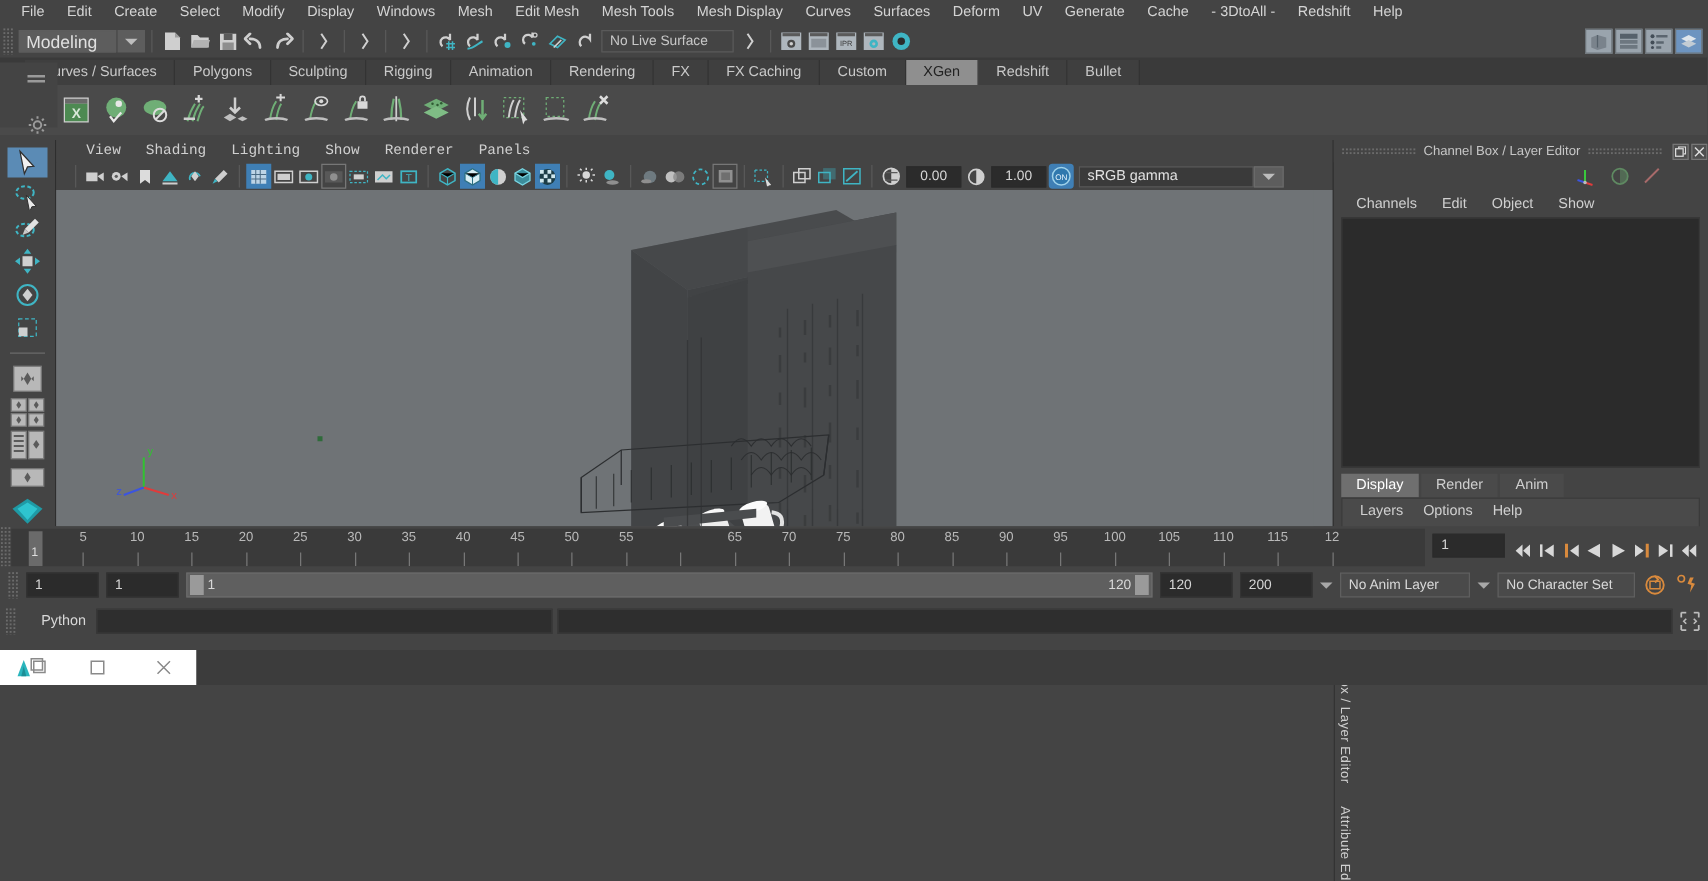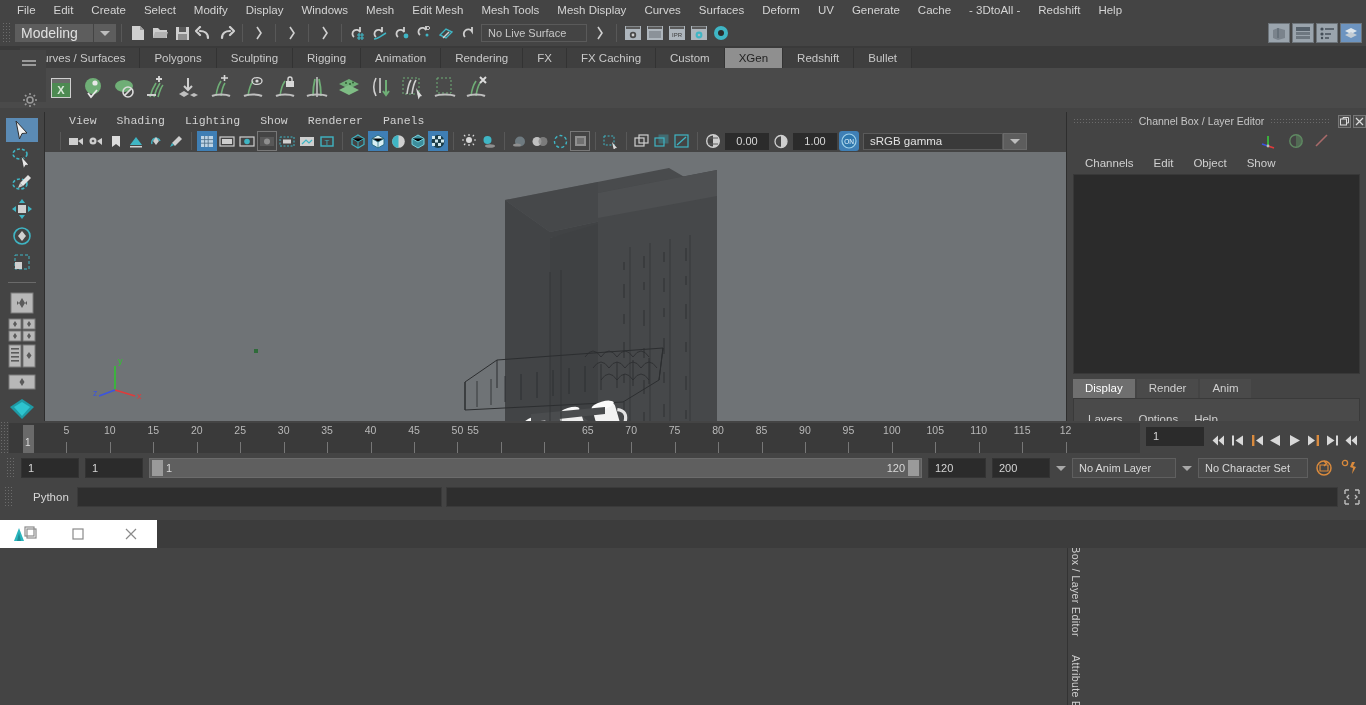--- a/index.html
+++ b/index.html
@@ -77,21 +77,21 @@
   .wbtn { width:13px;height:13px;border:1px solid #777; background:#4f4f4f; display:flex;align-items:center;justify-content:center;
       font-size:9px; color:#ddd; margin-left:2px;}
   .cb-iconrow { height:22px; display:flex; align-items:center; justify-content:flex-end; padding-right:36px; gap:10px;}
   .cb-menus { height:22px; display:flex; align-items:center; padding-left:8px; }
   .cb-field { flex:0 0 200px; background:#2b2b2b; margin:0 6px 4px 6px; border:1px solid #383838;}
   .le-tabs { display:flex; padding-left:6px; height:20px; align-items:flex-end;}
   .le-tab { padding:0 12px; height:19px; line-height:19px; font-size:11.5px; background:#4a4a4a; color:#cfcfcf;
      margin-right:2px;}
   .le-tab.active { background:#6f6f6f; color:#fff; }
   .le-body { flex:1; background:#4a4a4a; margin:0 6px 6px 6px; border:1px solid #3a3a3a; display:flex; flex-direction:column;}
-  .le-menus { height:20px; display:flex; align-items:center; padding-left:6px;margin-top:10px;}
+  .le-menus { height:20px; display:flex; align-items:center; padding-left:6px;}
   .le-icons { height:20px; display:flex; align-items:center; justify-content:flex-end; gap:12px; padding-right:14px;}
   .layerlist { flex:1; background:#3a3a3a; margin:2px 4px 0 4px; }
   .layerrow { display:flex; align-items:center; height:19px; background:#2f2f2f; }
   .lbx { width:18px;height:15px; border:1px solid #6c6c6c; background:#4a4a4a; font-size:10px; color:#e0e0e0;
      text-align:center; line-height:13px; margin-left:2px;}
   .lbx.blank { width:24px; }
   .lswatch { width:22px;height:15px; margin-left:3px; position:relative; }
   .lname { font-size:11.5px; color:#e8e8e8; margin-left:4px; white-space:nowrap; overflow:hidden; }
   .hscroll { height:9px; background:#343434; margin:2px 4px 3px 4px; display:flex; align-items:center;}
   .hscroll .thumb { height:7px; background:#5e5e5e; flex:1; margin:0 10px;}
@@ -1132,21 +1132,21 @@
           <div class="ticklabel" style="left: 274.656px;">30</div>
           <div class="tick" style="left: 318.098px;"></div>
           <div class="ticklabel" style="left: 318.098px;">35</div>
           <div class="tick" style="left: 361.541px;"></div>
           <div class="ticklabel" style="left: 361.541px;">40</div>
           <div class="tick" style="left: 404.984px;"></div>
           <div class="ticklabel" style="left: 404.984px;">45</div>
           <div class="tick" style="left: 448.426px;"></div>
           <div class="ticklabel" style="left: 448.426px;">50</div>
           <div class="tick" style="left: 491.869px;"></div>
-          <div class="ticklabel" style="left: 464px;">55</div>
+          <div class="ticklabel" style="left: 492px;">55</div>
           <div class="tick" style="left: 535.311px;"></div>
           <div class="ticklabel" style="left: 549px; margin-top: 42px;">60</div>
           <div class="tick" style="left: 578.754px;"></div>
           <div class="ticklabel" style="left: 578.754px;">65</div>
           <div class="tick" style="left: 622.197px;"></div>
           <div class="ticklabel" style="left: 622.197px;">70</div>
           <div class="tick" style="left: 665.639px;"></div>
           <div class="ticklabel" style="left: 665.639px;">75</div>
           <div class="tick" style="left: 709.082px;"></div>
           <div class="ticklabel" style="left: 709.082px;">80</div>

